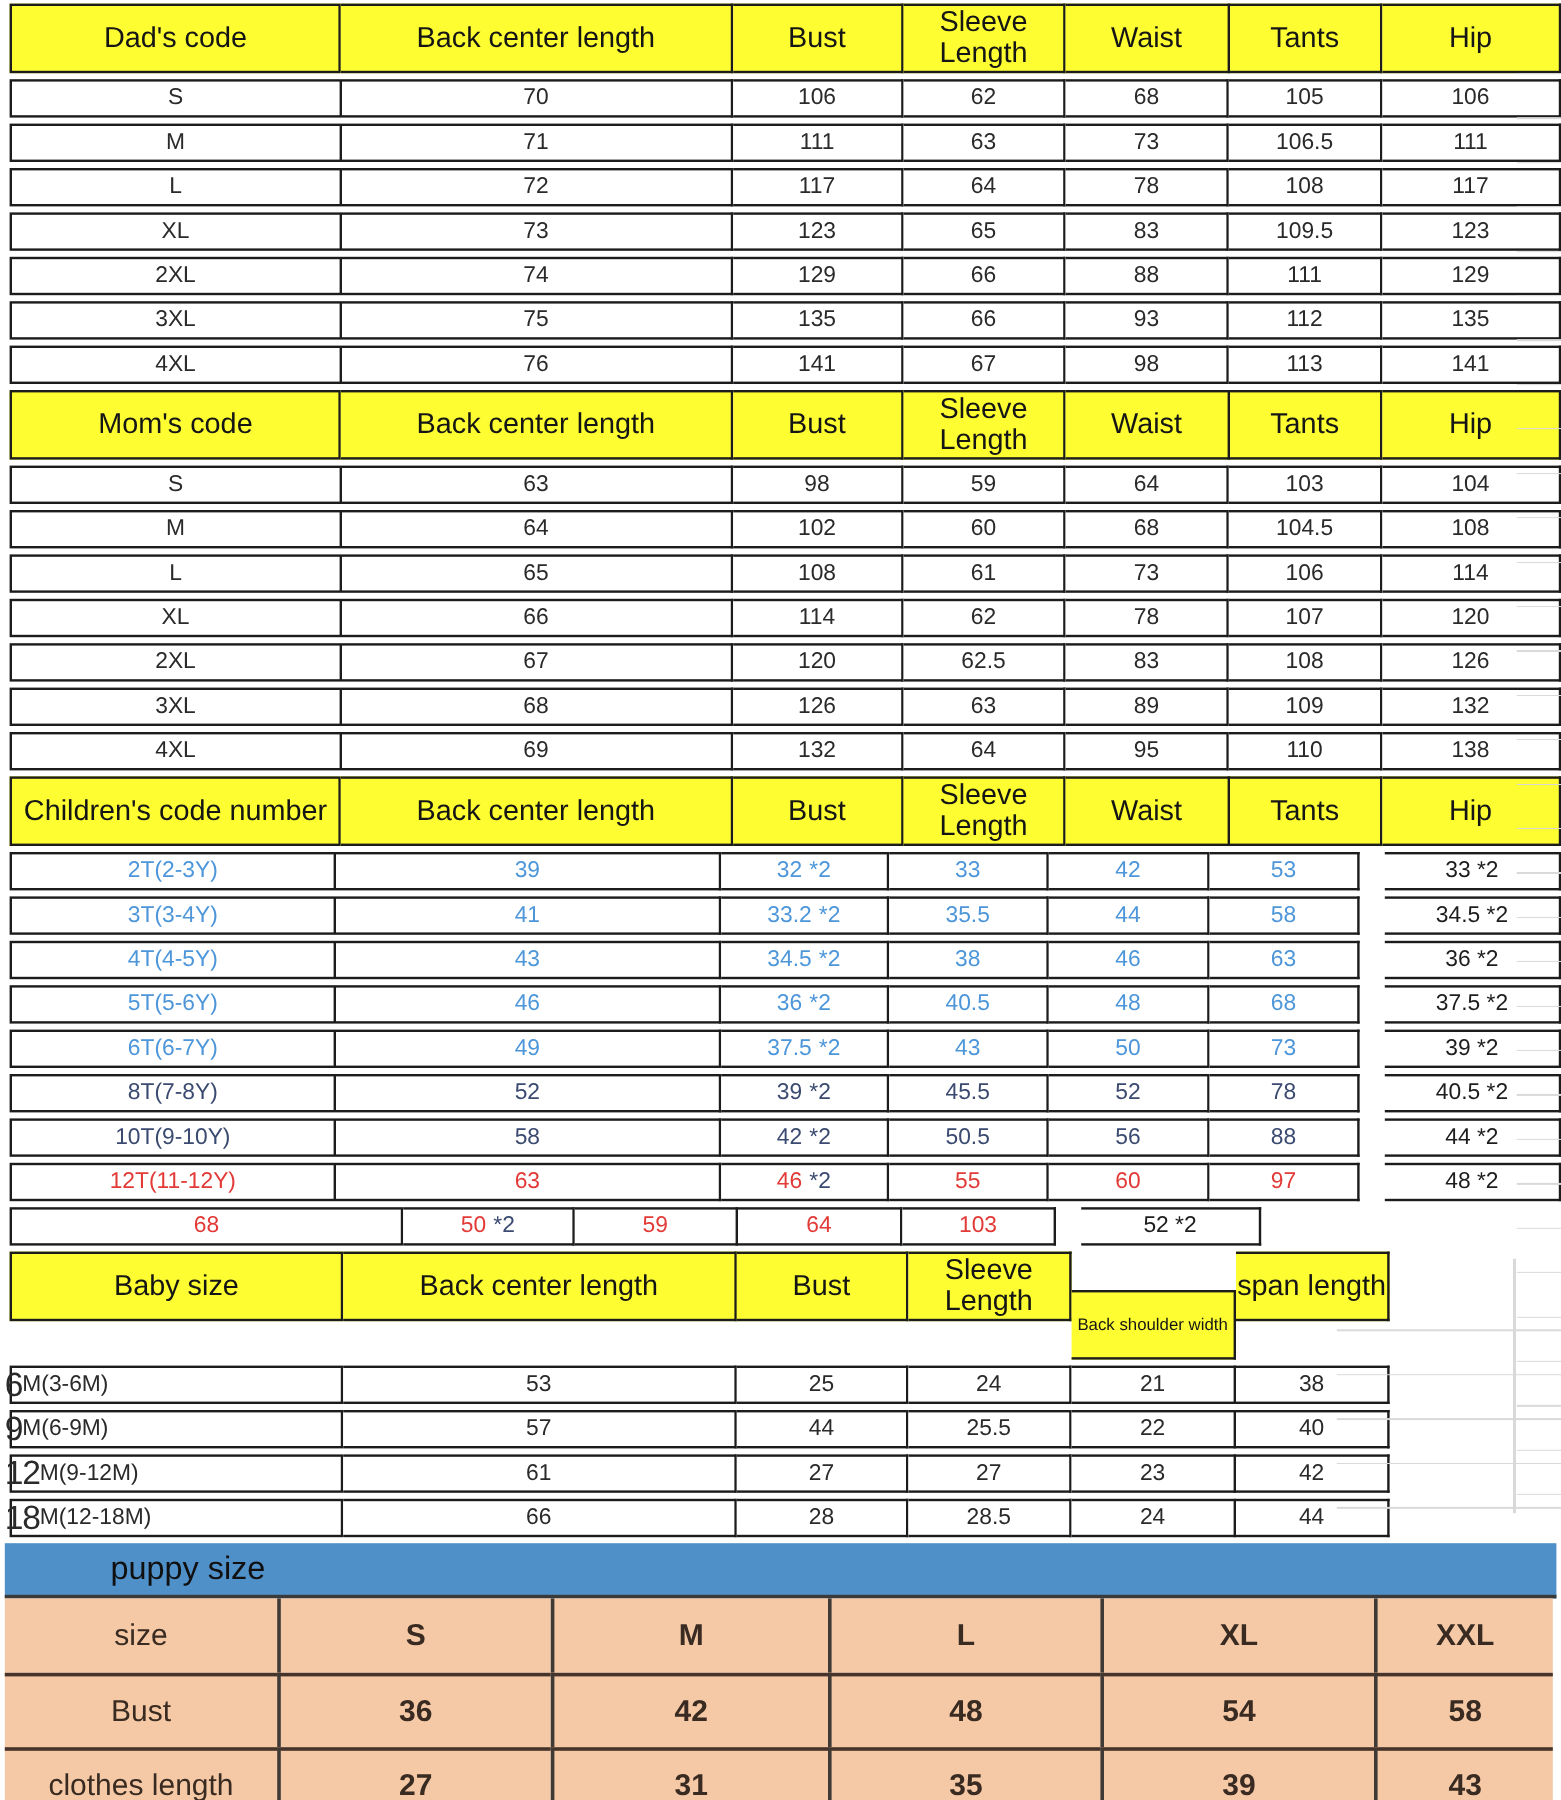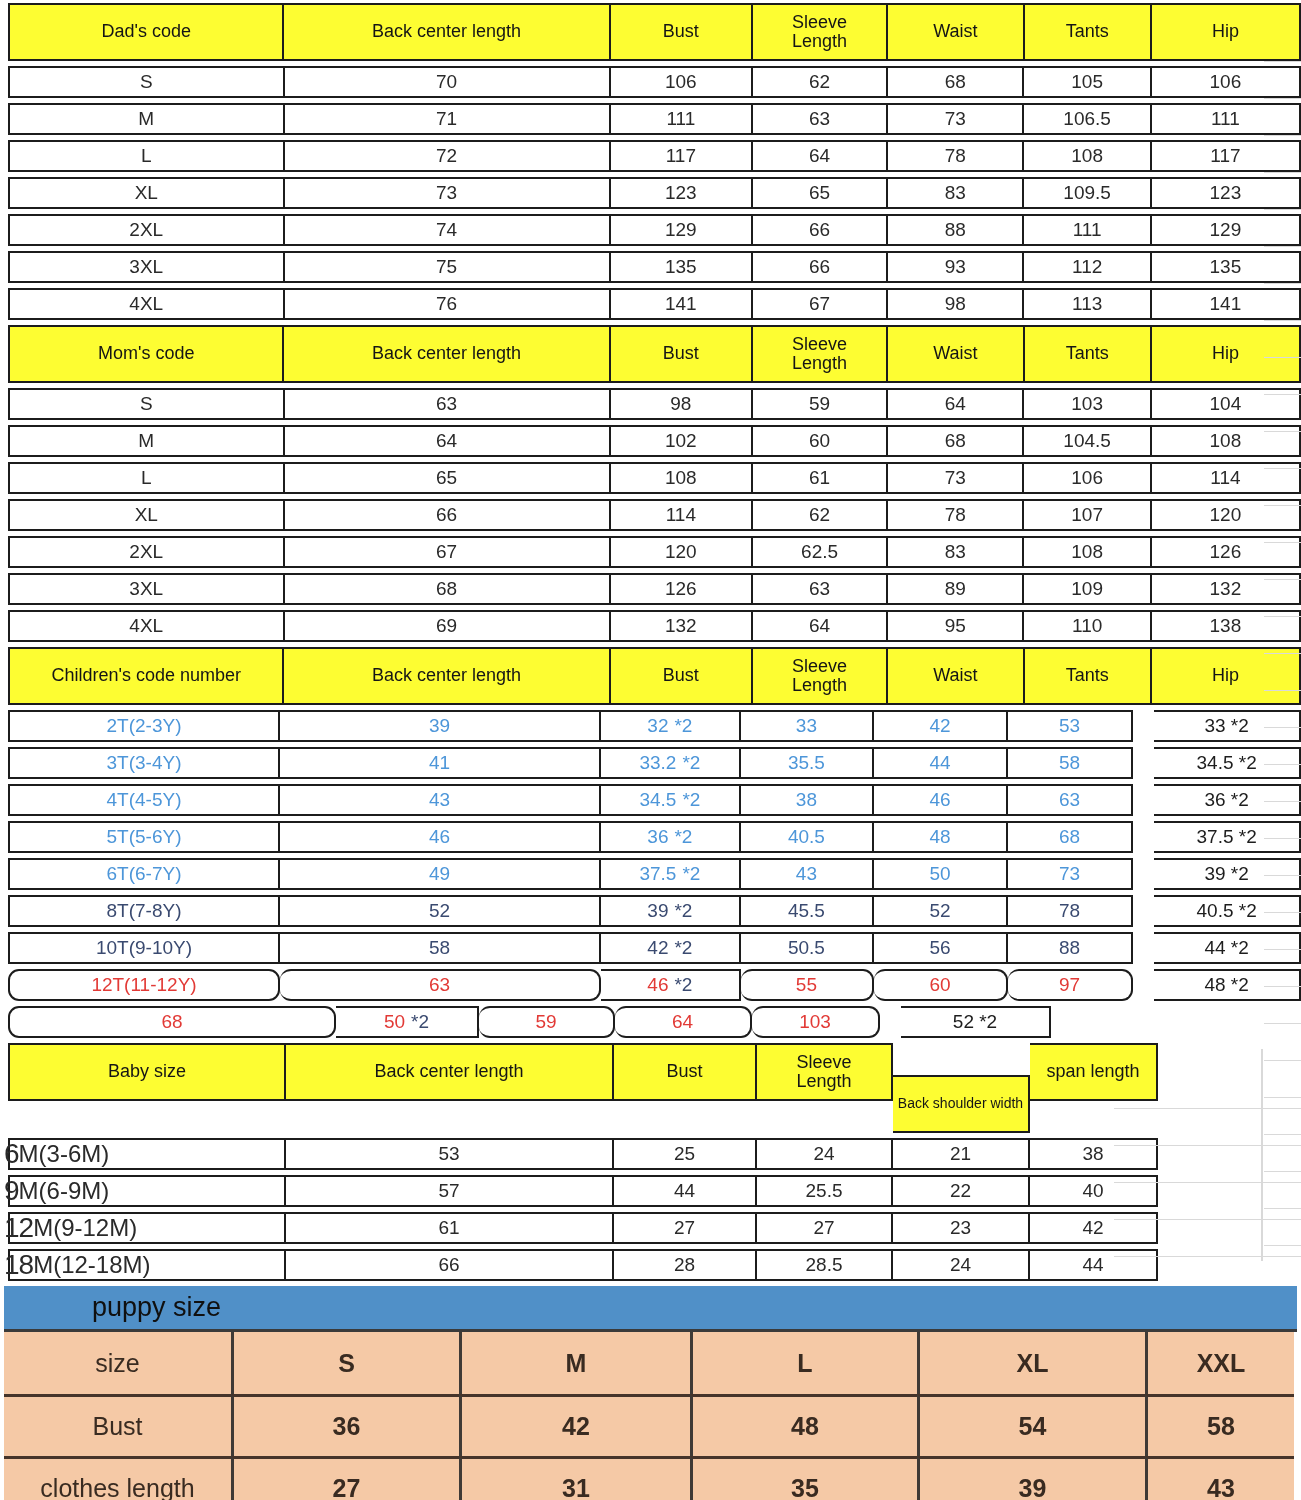--- a/index.html
+++ b/index.html
@@ -20,35 +20,35 @@
     box-sizing:border-box;
     border:2px solid #1c1c1c;border-left:none;
     display:flex;align-items:center;justify-content:center;
     text-align:center;
     background:#fff;
   }
   .frow .cell:first-child{border-left:2px solid #1c1c1c;}
   .c0{width:278px}.c1{width:328px}.c2{width:143px}
   .c3{width:136px}.c4{width:137px}.c5{width:128px}.c6{width:150px}
   .hcell{
-    height:58px;font-size:18px;color:#151515;line-height:1.08;
+    height:58px;font-size:24px;color:#151515;line-height:1.08;
     background:var(--yellow);flex-direction:column;
   }
   .hcell.c3{padding:0 16px;}
   .baby .hcell.c4{font-size:14px;padding:0 2px;margin-top:32px;}
   .data-row .cell{height:32px;font-size:19px;}
   .col-blue{color:var(--child-blue);}
   .col-navy{color:var(--child-navy);}
-  .col-red{color:var(--child-red);border-radius:11px;}
+  .col-red{color:var(--child-red);}
   .col-black{color:#1d1d1d;margin-left:21px;}
   .bust-split{display:flex;gap:6px;align-items:flex-start;}
   .baby-label{justify-content:flex-start;padding-left:0;margin-left:0;}
   .baby-label .lbl{display:flex;align-items:center;margin-left:-6px;}
   .baby-label .big{font-size:28px;letter-spacing:-1px;}
-  .baby-label .rest{font-size:24px;}
+  .baby-label .rest{font-size:19px;}
   
   .right-strip{
     position:absolute;left:1264px;top:60px;width:37px;height:1198px;
     background:repeating-linear-gradient(to bottom,var(--faint) 0 1px,transparent 1px 37px);
     background-position-y:1px;
   }
   .baby-strip{
     position:absolute;left:1114px;top:1049px;width:187px;height:212px;
     background:
       linear-gradient(90deg,transparent 0 147px,var(--faint) 147px 149px,transparent 149px) no-repeat,

